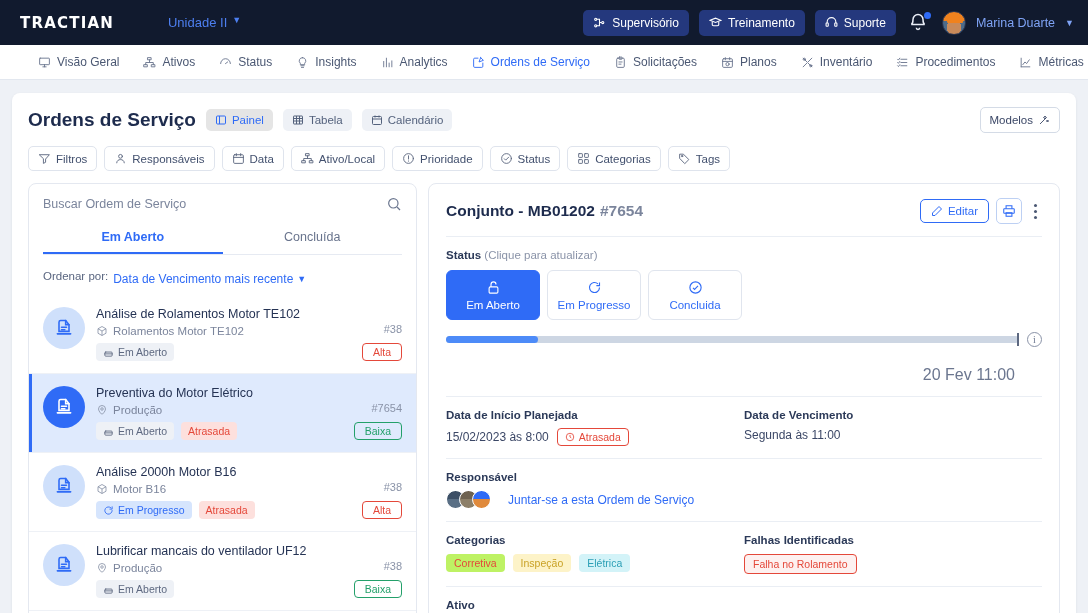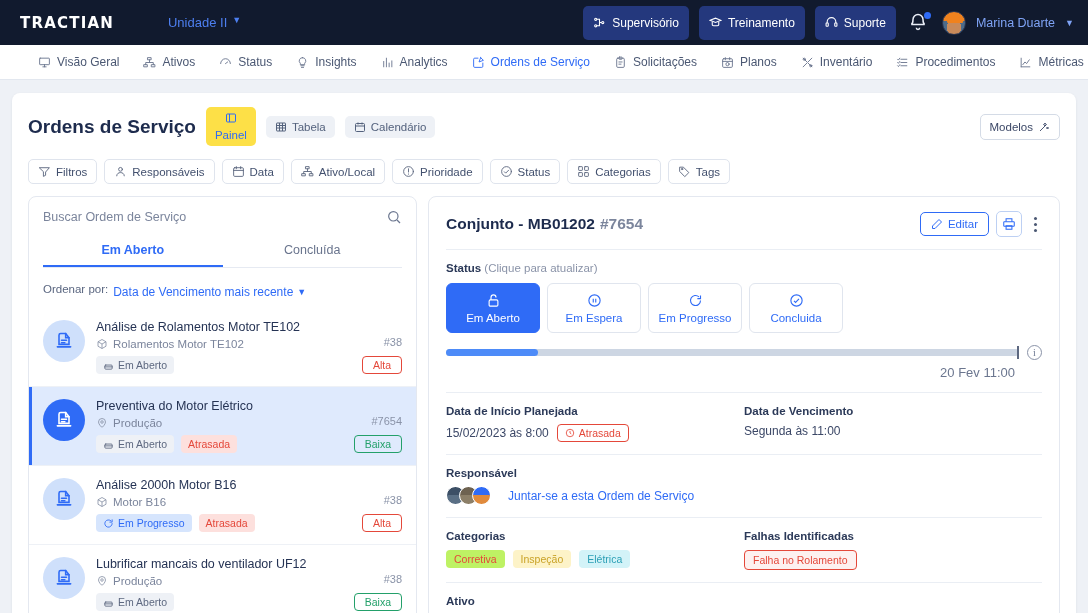--- a/index.html
+++ b/index.html
@@ -23,21 +23,21 @@
   }
   .unit-select {
     margin-left: 54px; color: #4d7ff0; font-size: 13px;
     display: flex; gap: 5px; cursor: pointer;
   }
   .topbar-right {
     margin-left: auto; display: flex; align-items: center; gap: 10px;
   }
   .pill-btn {
     background: #24387d; color: #fff; border: none;
-    border-radius: 5px; height: 34px; padding: 0 10px;
+    border-radius: 5px; height: 26px; padding: 0 10px;
     font-size: 12px; display: flex; align-items: center; gap: 6px;
     cursor: pointer; font-family: "Liberation Sans", sans-serif;
   }
   .bell-wrap { position: relative; width: 22px; height: 22px; cursor: pointer; margin: 0 2px; }
   .bell-dot {
     position: absolute; top: 0px; right: -1px; width: 7px; height: 7px;
     background: #2f6bf6; border-radius: 50%;
   }
   .avatar {
     width: 24px; height: 24px; border-radius: 50%;
@@ -71,21 +71,21 @@
     height: 588px; padding: 14px 16px;
     box-shadow: 0 1px 3px rgba(22,34,70,.08);
   }
   .page-head { display: flex; align-items: center; gap: 10px; }
   .page-title { font-size: 19px; color: #1d2b4d; font-weight: 700; }
   .seg {
     display: flex; align-items: center; gap: 5px; font-size: 11.5px;
     padding: 5px 9px; border-radius: 5px; background: #eef1f6;
     color: #54627d; cursor: pointer;
   }
-  .seg.active { background: #fde047; color: #2f6bf6; flex-direction: column; }
+  .seg.active { background: #e5e5e5; color: #2f6bf6; }
   .head-right { margin-left: auto; display: flex; align-items: center; gap: 8px; }
   .btn-outline {
     border: 1px solid #d4dbe6; background: #fff; border-radius: 5px;
     font-size: 11.5px; color: #3b4766; padding: 6px 9px; cursor: pointer;
     display: flex; align-items: center; gap: 5px;
     font-family: "Liberation Sans", sans-serif;
   }
   .btn-primary {
     background: #2f6bf6; color: #fff; border: none; border-radius: 5px;
     font-size: 11.5px; padding: 7px 11px; cursor: pointer;
@@ -194,21 +194,21 @@
     justify-content: center; gap: 4px; font-size: 11.5px; color: #2f6bf6; cursor: pointer;
     font-family: "Liberation Sans", sans-serif;
   }
   .sbtn.active { background: #2f6bf6; color: #fff; border-color: #2f6bf6; }
   .progrow { display: flex; align-items: center; gap: 8px; margin-top: 12px; }
   .track {
     flex: 1; height: 7px; background: #cdd6e3; border-radius: 4px; position: relative;
   }
   .fill { height: 100%; background: #4d8bf8; border-radius: 4px; }
   .tick { position: absolute; right: 0; top: -3px; width: 2px; height: 13px; background: #5d6880; }
-  .proginfo { font-size: 13px; color: #6b768f; text-align: right; margin-top: 5px; padding-right: 27px; }
+  .proginfo { font-size: 16px; color: #6b768f; text-align: right; margin-top: 19px; padding-right: 27px; }
   .icirc {
     width: 15px; height: 15px; border-radius: 50%; border: 1px solid #8a93a8;
     color: #6b768f; font-size: 10px; display: flex; align-items: center;
     justify-content: center; flex: none; font-family: "Liberation Serif", serif;
   }
 
   .cols { display: flex; }
   .col { flex: 1; }
   .val { font-size: 12px; color: #3b4766; margin-top: 7px; display: flex; align-items: center; gap: 8px; }
   .badge-late {
@@ -748,29 +748,20 @@
             <svg width="15" height="15" viewBox="0 0 24 24" fill="none" stroke="#fff" stroke-width="1.8">
               <rect x="5" y="11" width="14" height="10" rx="2"></rect>
                 <path d="M8 11V7a4 4 0 018 0"></path>
               </svg>
           </span>
           <span>Em Aberto</span>
         </button>
         <button class="sbtn">
           <span class="ico">
             <svg width="15" height="15" viewBox="0 0 24 24" fill="none" stroke="#2f6bf6" stroke-width="1.8">
-              <circle cx="12" cy="12" r="9"></circle>
-                <path d="M10 9v6M14 9v6"></path>
-              </svg>
-          </span>
-          <span>Em Espera</span>
-        </button>
-        <button class="sbtn">
-          <span class="ico">
-            <svg width="15" height="15" viewBox="0 0 24 24" fill="none" stroke="#2f6bf6" stroke-width="1.8">
               <path d="M20 12a8 8 0 11-2.5-5.8"></path>
                 <path d="M20 4v5h-5"></path>
               </svg>
           </span>
           <span>Em Progresso</span>
         </button>
         <button class="sbtn">
           <span class="ico">
             <svg width="15" height="15" viewBox="0 0 24 24" fill="none" stroke="#2f6bf6" stroke-width="1.8">
               <circle cx="12" cy="12" r="9"></circle>

